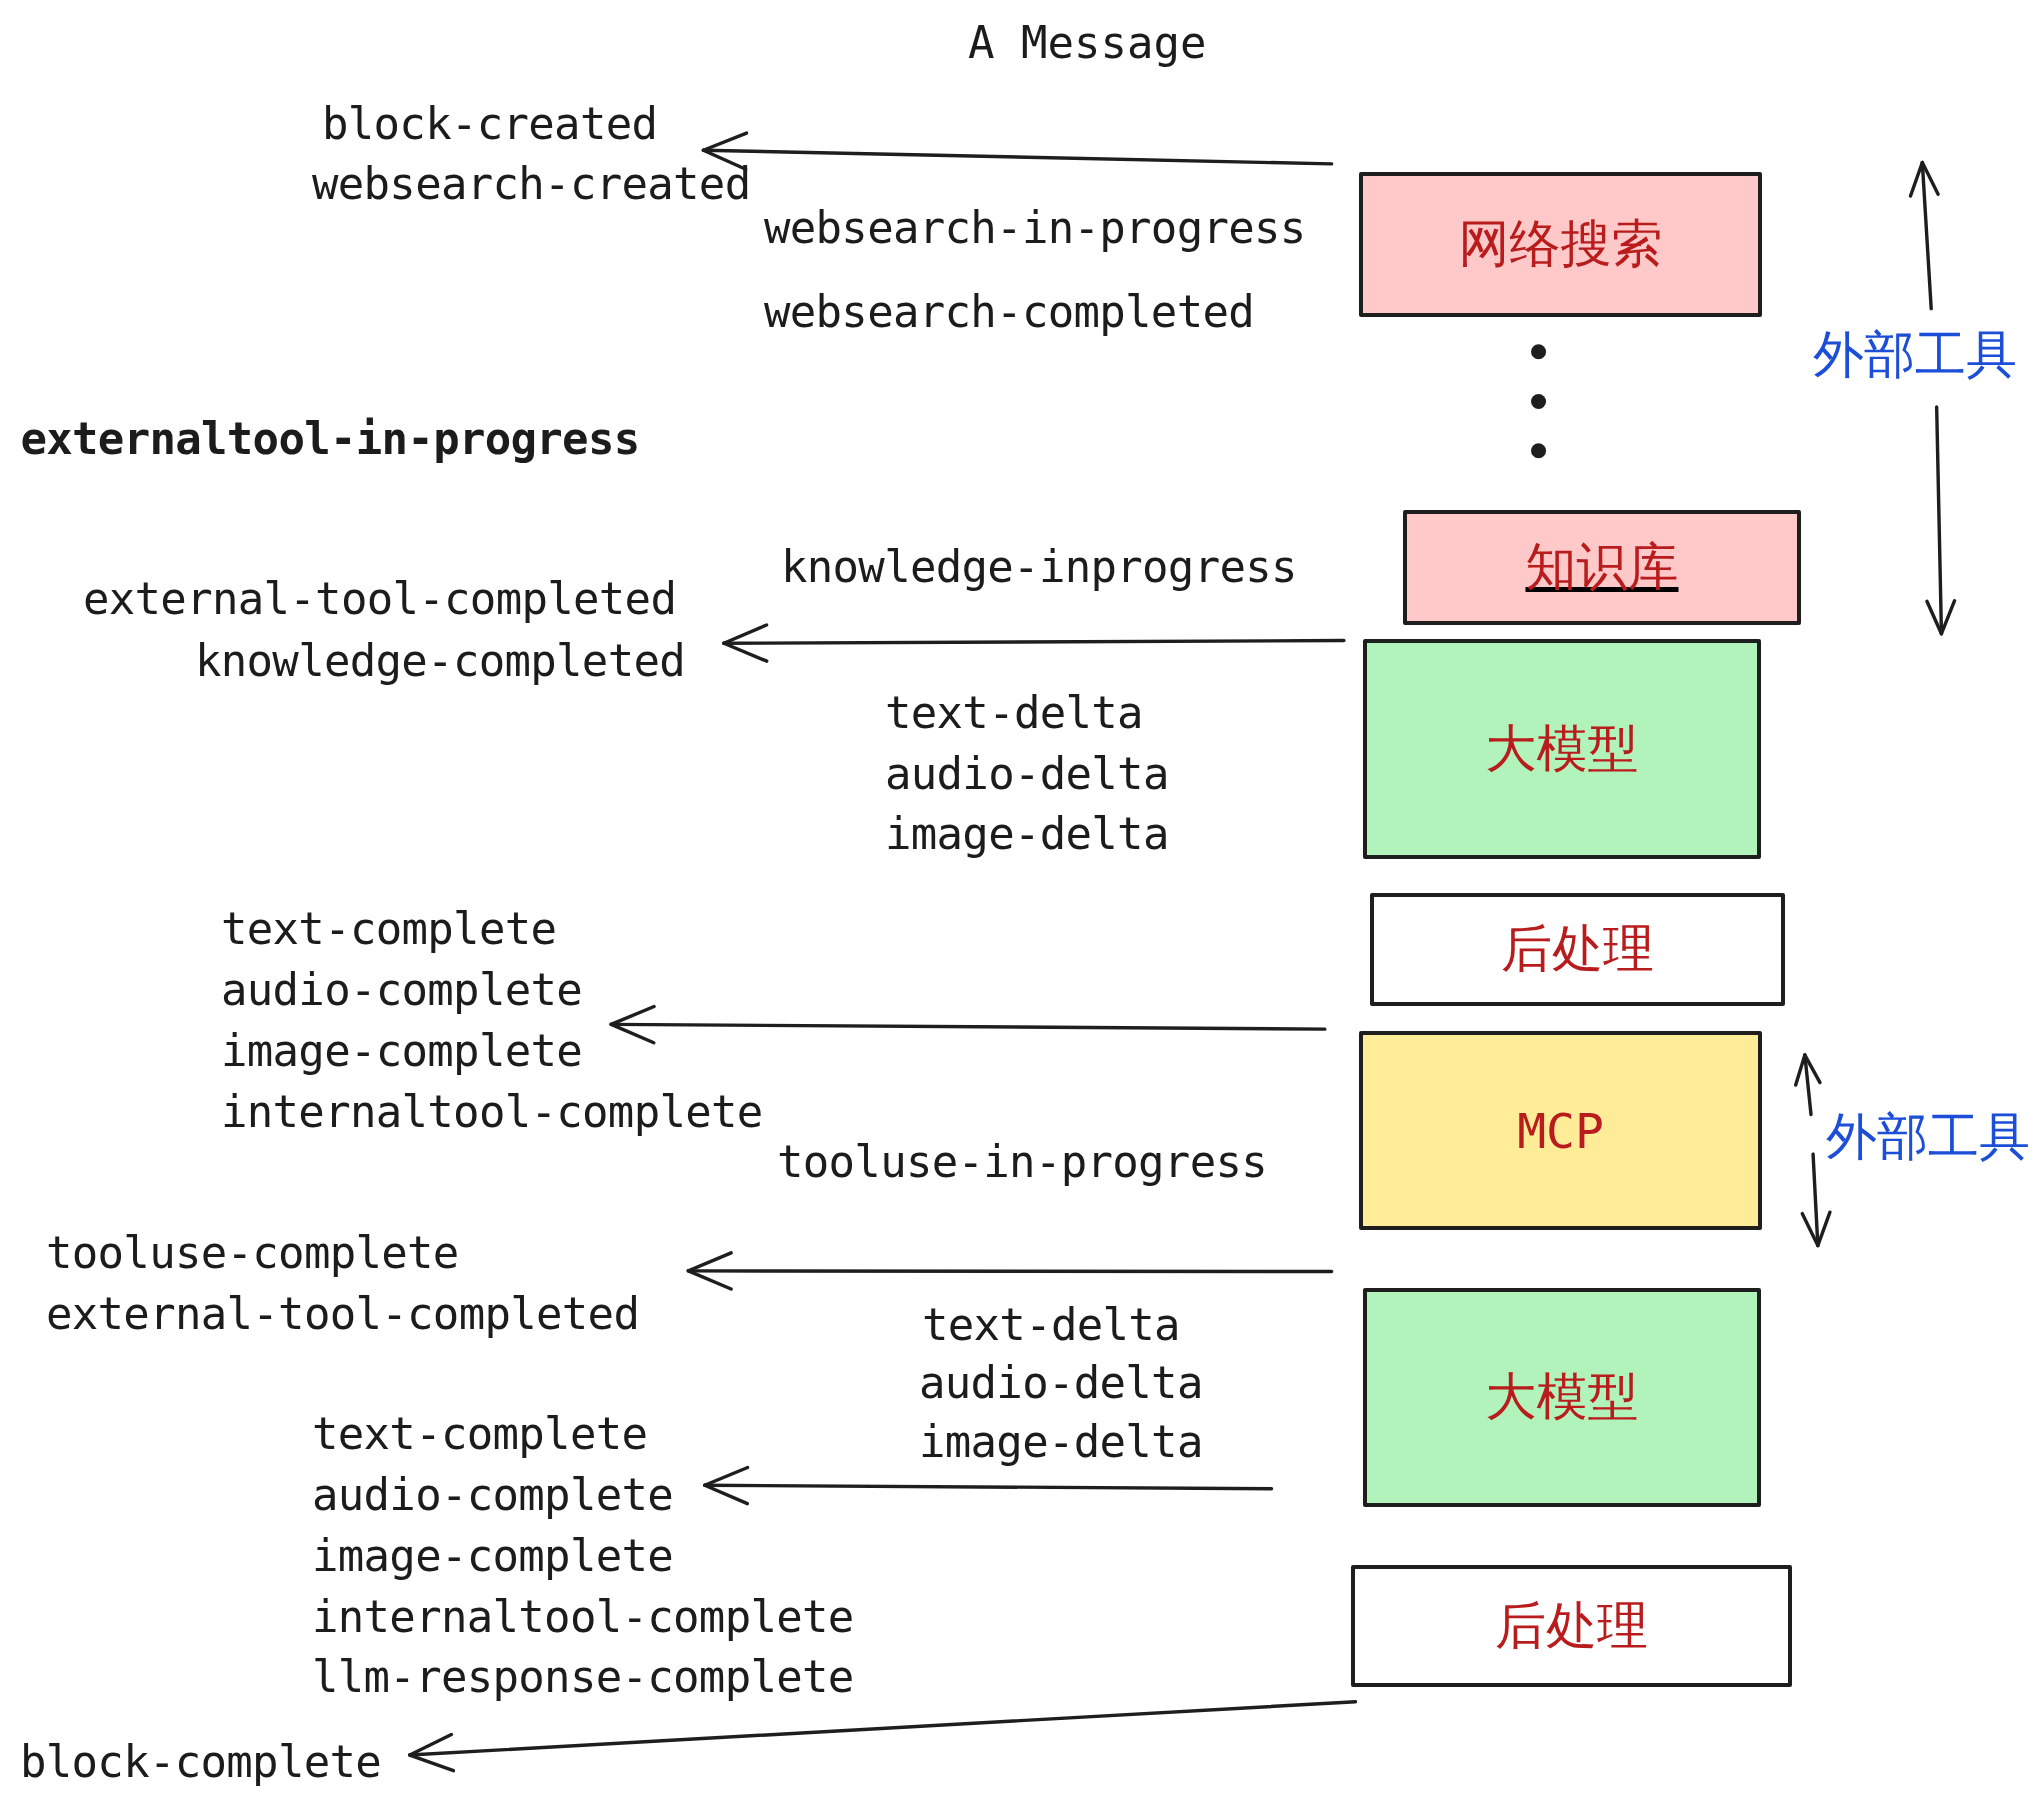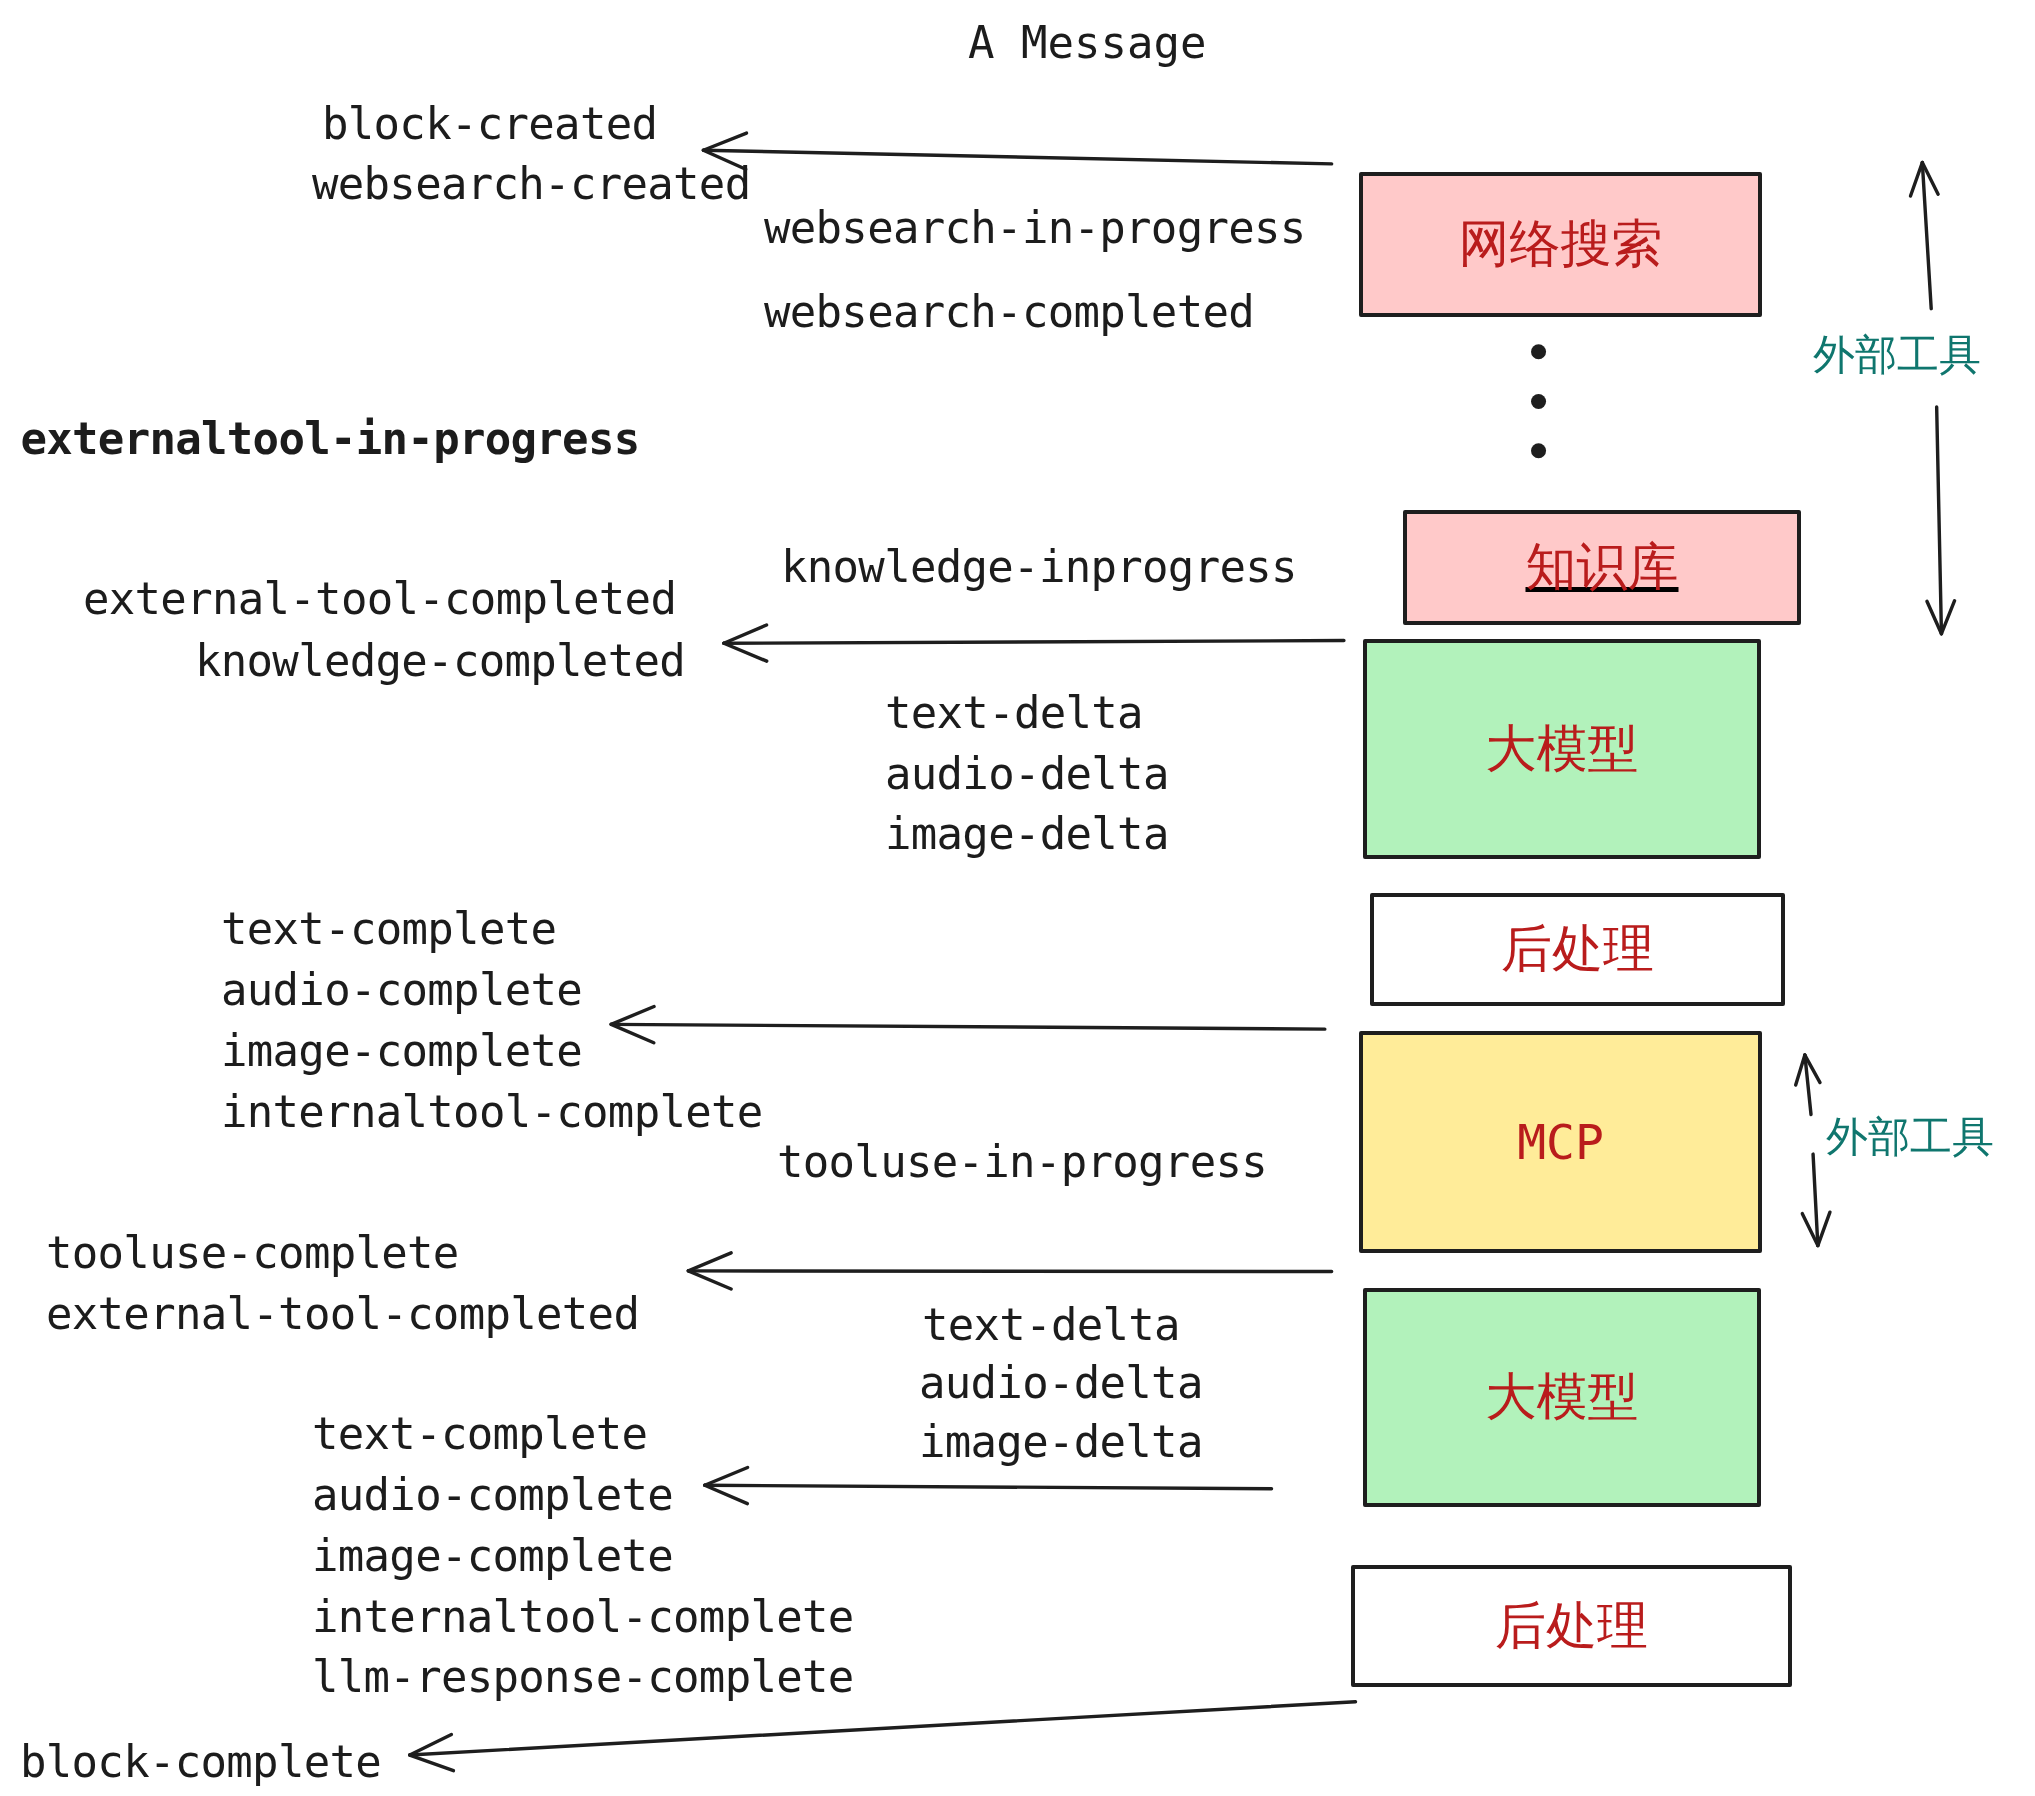--- a/index.html
+++ b/index.html
@@ -39,22 +39,22 @@
     position:absolute;
     font-size:44px;
     color:#1c1c1c;
     white-space:nowrap;
     transform:translateY(-50%);
     letter-spacing:-0.7px;
   }
   .side-label {
     position:absolute;
     font-family:"Liberation Sans", sans-serif;
-    font-size:42px;
-    color:#0f766e;
+    font-size:51px;
+    color:#1d4ed8;
     white-space:nowrap;
     transform:translateY(-50%);
   }
 </style>
 </head>
 <body>
 
 <div id="canvas">
   <svg id="arrow-layer" xmlns="http://www.w3.org/2000/svg" viewBox="0 0 2980 2630">
       <line x1="1950" y1="240" x2="1030" y2="220" stroke="#1e1e1e" stroke-width="5" stroke-linecap="round"></line>
@@ -97,21 +97,21 @@
     </div>
     <div class="box" style="left: 1403px; top: 510px; width: 398px; height: 115px; background: rgb(255, 201, 201); text-decoration: underline;">
       <span class="box-label">知识库</span>
     </div>
     <div class="box" style="left: 1363px; top: 639px; width: 398px; height: 220px; background: rgb(178, 242, 187);">
       <span class="box-label">大模型</span>
     </div>
     <div class="box" style="left: 1370px; top: 893px; width: 415px; height: 113px; background: rgb(255, 255, 255);">
       <span class="box-label">后处理</span>
     </div>
-    <div class="box" style="left: 1359px; top: 1031px; width: 403px; height: 222px; background: rgb(255, 236, 153);">
+    <div class="box" style="left: 1359px; top: 1031px; width: 403px; height: 199px; background: rgb(255, 236, 153);">
       <span class="box-label mono">MCP</span>
     </div>
     <div class="box" style="left: 1363px; top: 1288px; width: 398px; height: 219px; background: rgb(178, 242, 187);">
       <span class="box-label">大模型</span>
     </div>
     <div class="box" style="left: 1351px; top: 1565px; width: 441px; height: 122px; background: rgb(255, 255, 255);">
       <span class="box-label">后处理</span>
     </div>
     <div class="event" style="left: 322px; top: 123px;">block-created</div>
     <div class="event" style="left: 312px; top: 183px;">websearch-created</div>

